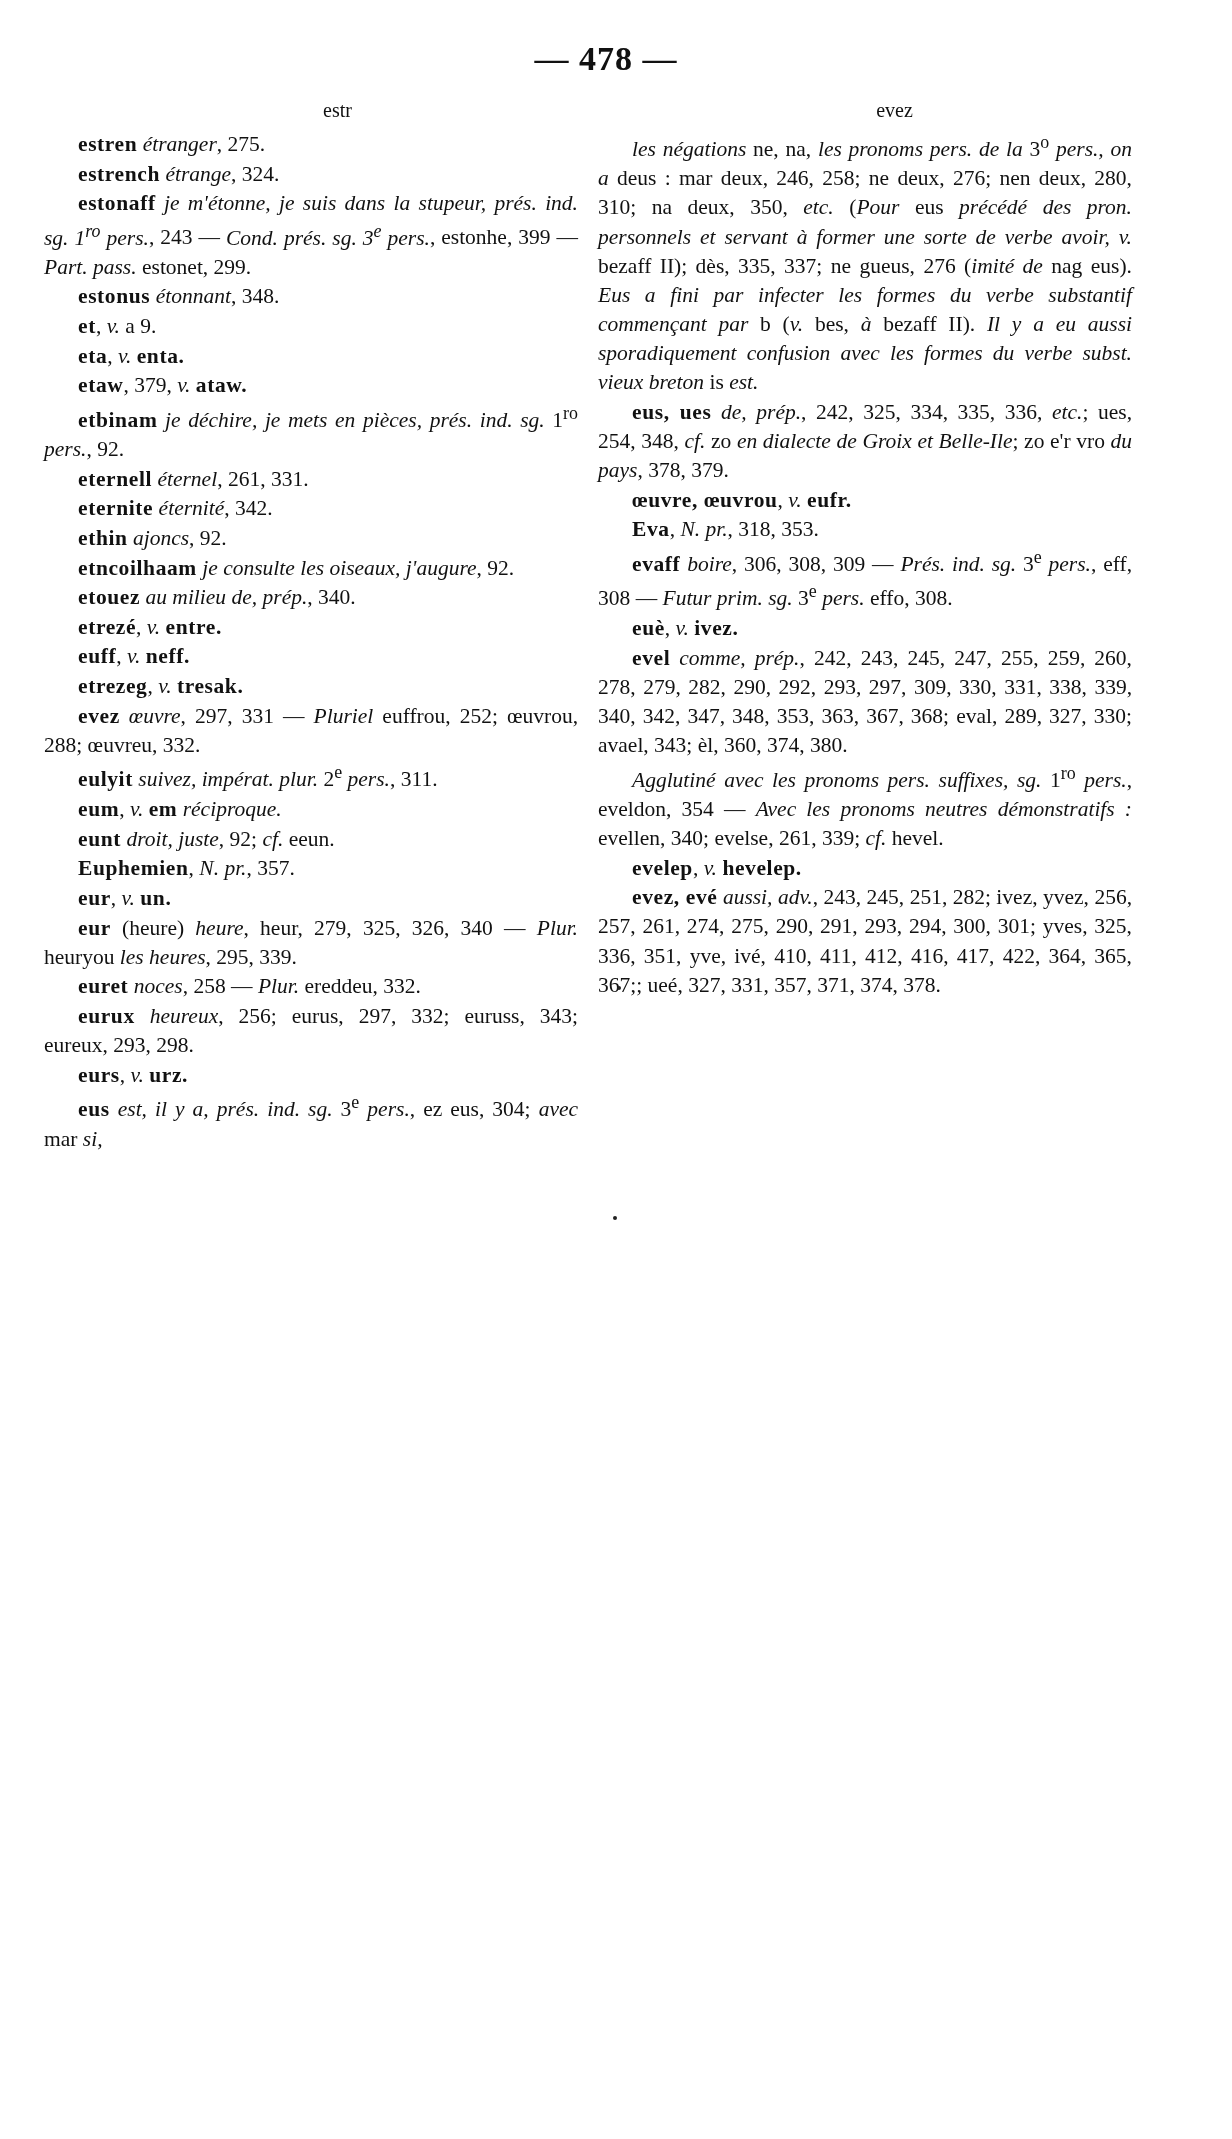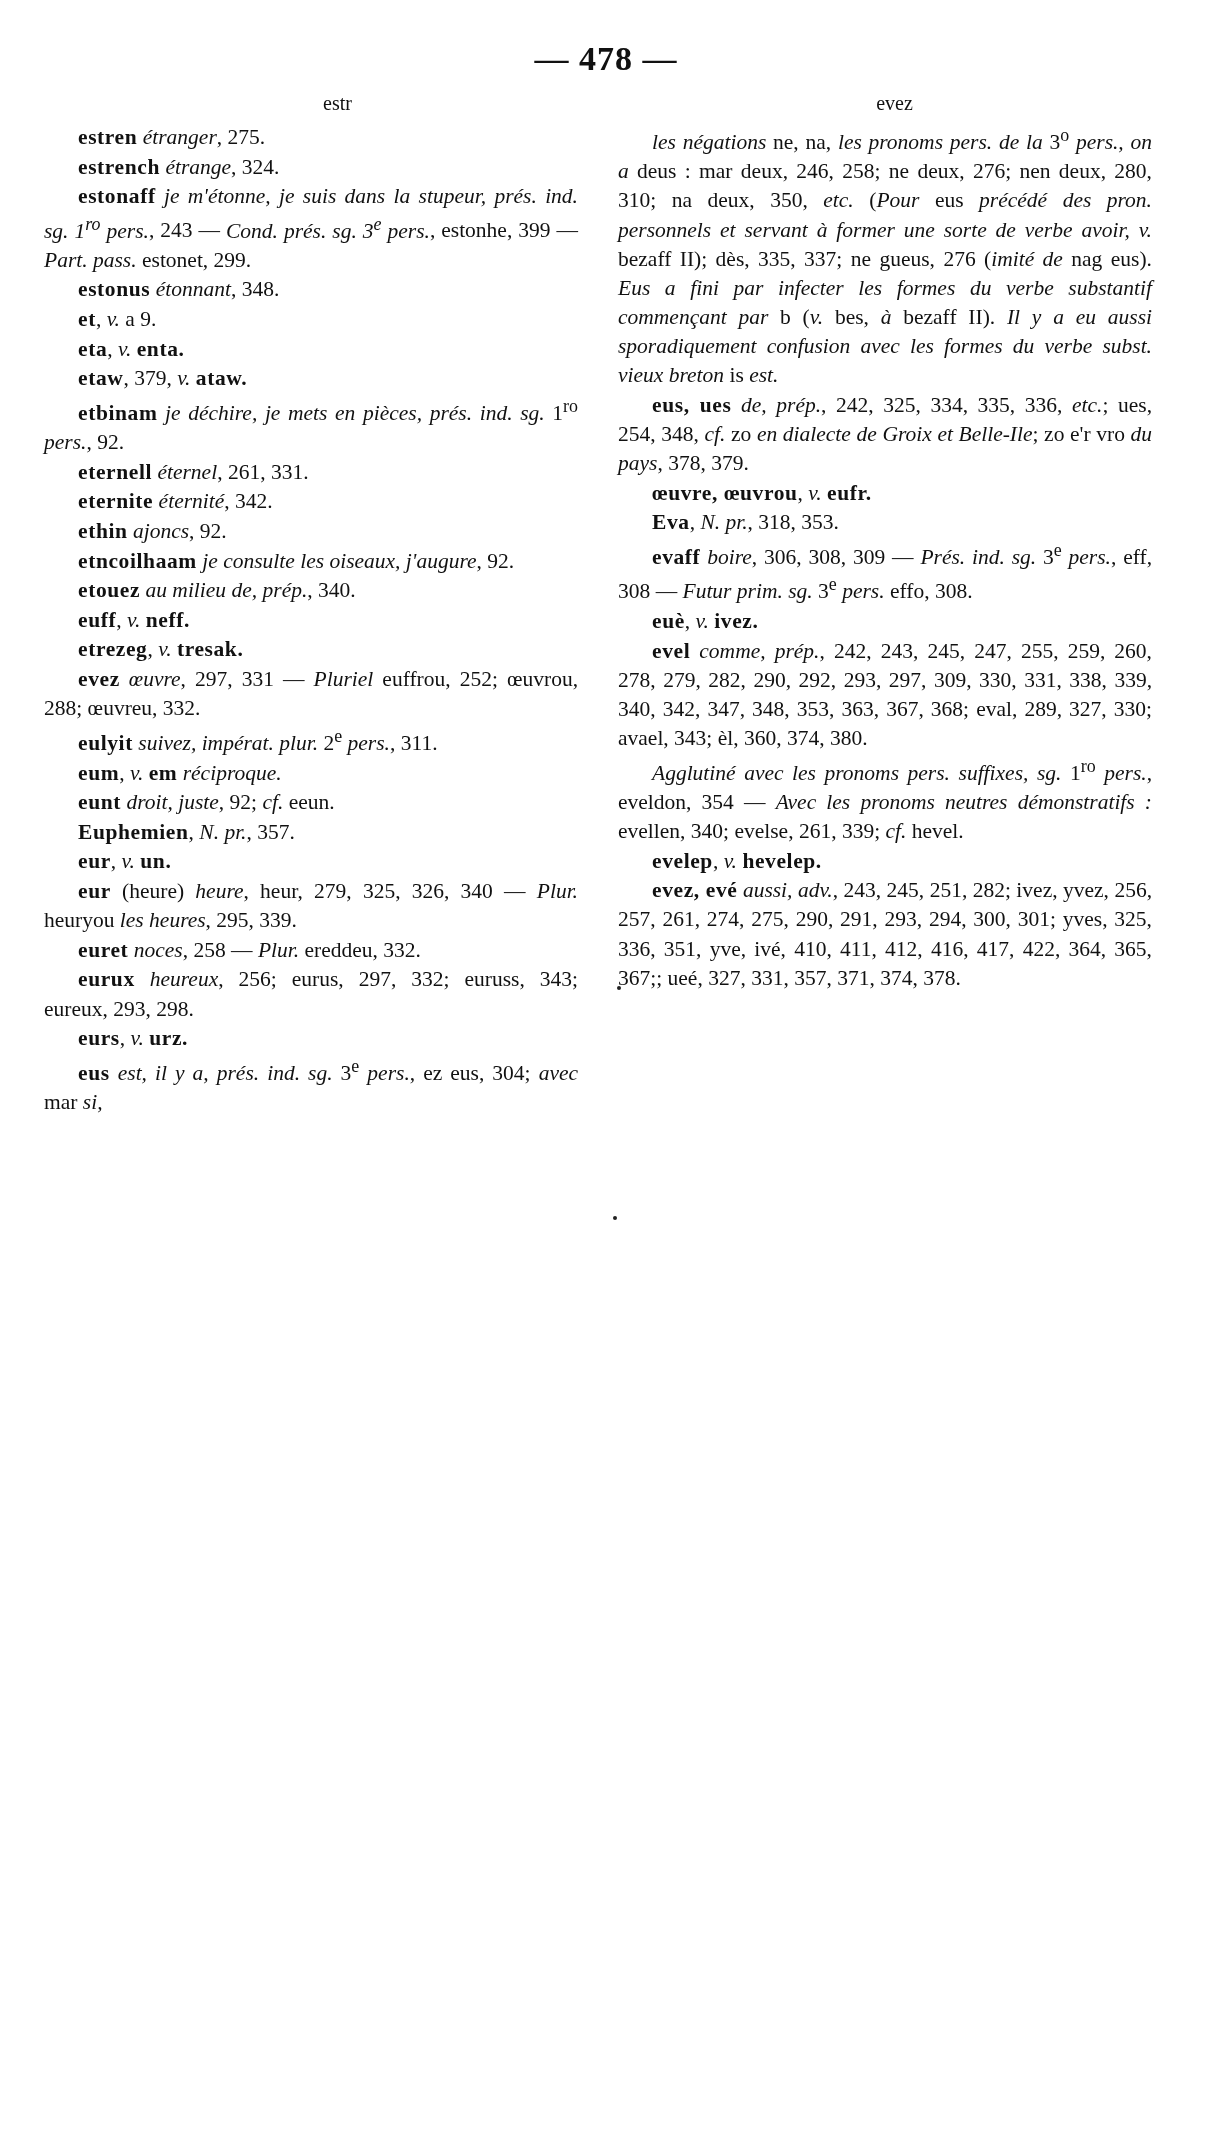--- a/index.html
+++ b/index.html
@@ -32,27 +32,28 @@
   }
   .running-heads {
     display: flex;
     margin-bottom: 8px;
   }
   .rh {
     width: 50%;
     text-align: center;
     font-size: 20px;
     font-family: "Liberation Serif", serif;
+    margin-top: 7px;
   }
   .rh.left { padding-left: 20px; }
   .rh.right { padding-left: 10px; }
 
   .columns {
     display: flex;
-    gap: 40px;
+    gap: 20px;
     align-items: flex-start;
   }
   .col {
     width: 534px;
     font-size: 21.5px;
     line-height: 1.355;
     text-align: justify;
     text-justify: inter-word;
   }
   .entry {
@@ -97,20 +98,21 @@
         <p class="entry"><b>estonus</b> <i>étonnant</i>, 348.</p>
         <p class="entry"><b>et</b>, <i>v.</i> a 9.</p>
         <p class="entry"><b>eta</b>, <i>v.</i> <b>enta.</b></p>
         <p class="entry"><b>etaw</b>, 379, <i>v.</i> <b>ataw.</b></p>
         <p class="entry"><b>etbinam</b> <i>je déchire, je mets en pièces, prés. ind. sg.</i> 1<sup>ro</sup> <i>pers.</i>, 92.</p>
         <p class="entry"><b>eternell</b> <i>éternel</i>, 261, 331.</p>
         <p class="entry"><b>eternite</b> <i>éternité</i>, 342.</p>
         <p class="entry"><b>ethin</b> <i>ajoncs</i>, 92.</p>
         <p class="entry"><b>etncoilhaam</b> <i>je consulte les oiseaux, j'augure</i>, 92.</p>
         <p class="entry"><b>etouez</b> <i>au milieu de, prép.</i>, 340.</p>
+        <p class="entry"><b>etrezé</b>, <i>v.</i> <b>entre.</b></p>
         <p class="entry"><b>euff</b>, <i>v.</i> <b>neff.</b></p>
         <p class="entry"><b>etrezeg</b>, <i>v.</i> <b>tresak.</b></p>
         <p class="entry"><b>evez</b> <i>œuvre</i>, 297, 331 — <i>Pluriel</i> euffrou, 252; œuvrou, 288; œuvreu, 332.</p>
         <p class="entry"><b>eulyit</b> <i>suivez, impérat. plur.</i> 2<sup>e</sup> <i>pers.</i>, 311.</p>
         <p class="entry"><b>eum</b>, <i>v.</i> <b>em</b> <i>réciproque.</i></p>
         <p class="entry"><b>eunt</b> <i>droit, juste</i>, 92; <i>cf.</i> eeun.</p>
         <p class="entry"><b>Euphemien</b>, <i>N. pr.</i>, 357.</p>
         <p class="entry"><b>eur</b>, <i>v.</i> <b>un.</b></p>
         <p class="entry"><b>eur</b> (heure) <i>heure</i>, heur, 279, 325, 326, 340 — <i>Plur.</i> heuryou <i>les heures</i>, 295, 339.</p>
         <p class="entry"><b>euret</b> <i>noces</i>, 258 — <i>Plur.</i> ereddeu, 332.</p>

